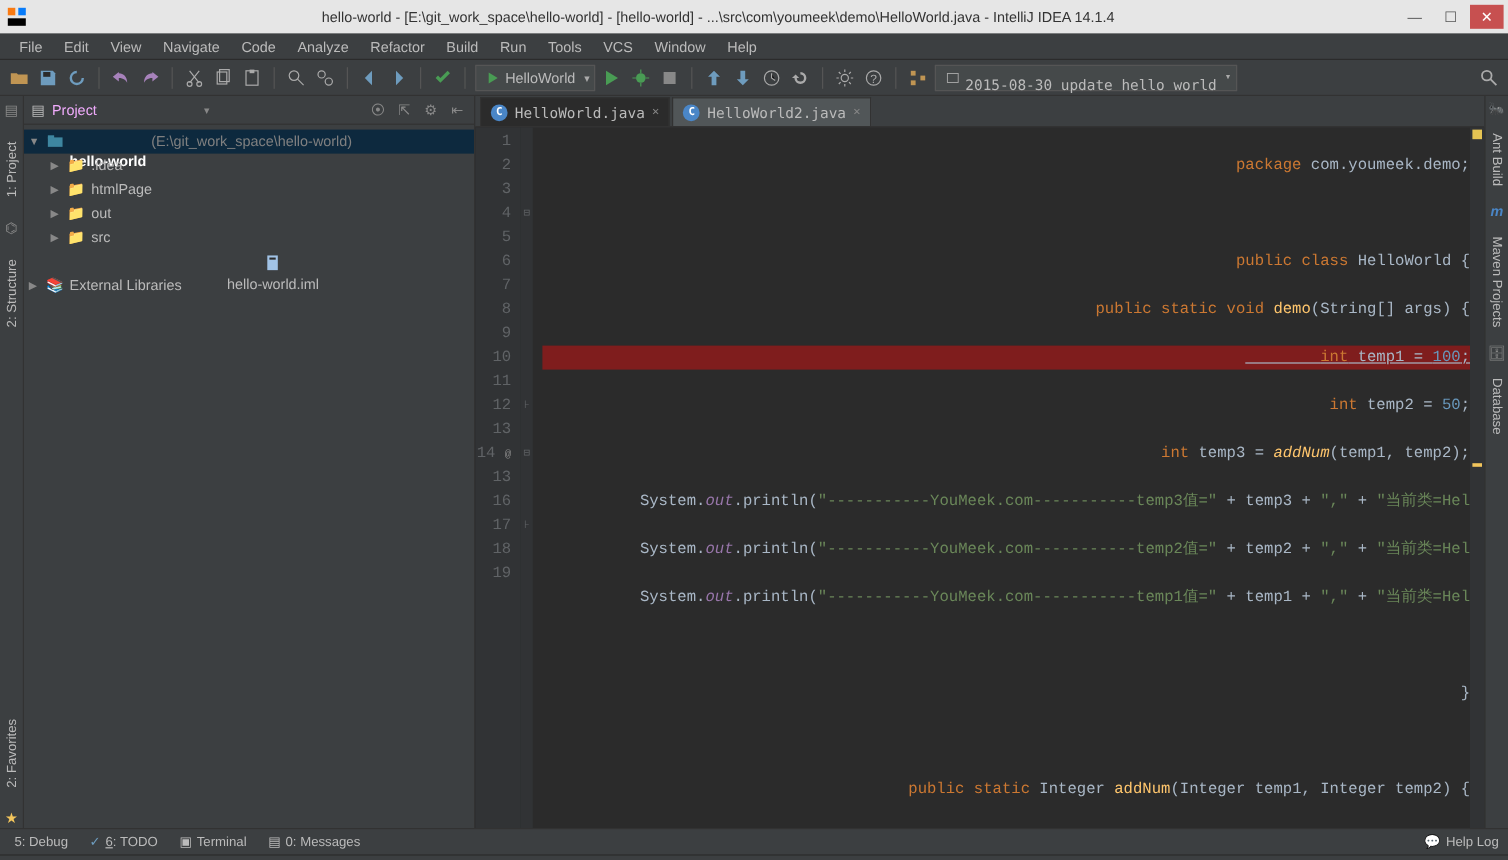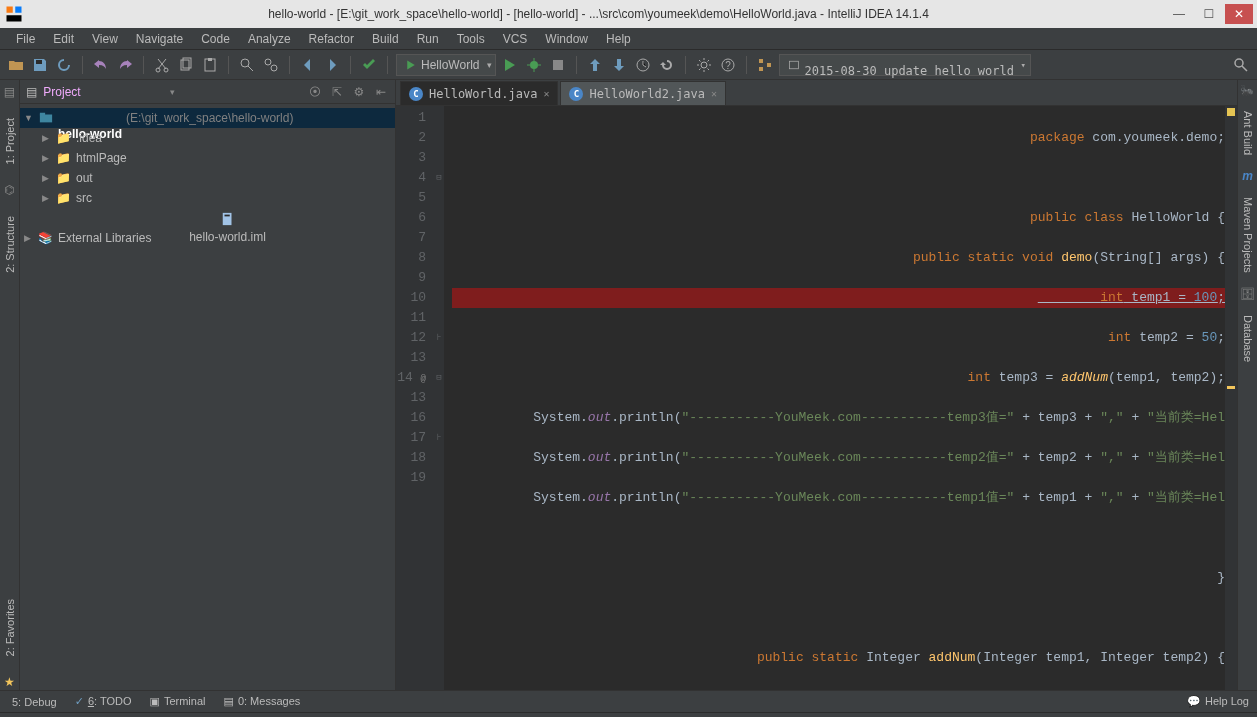--- a/index.html
+++ b/index.html
@@ -233,21 +233,21 @@
 .bottom-tabs {
   height:22px;
   background:#3c3f41;
   border-top:1px solid #323232;
   display:flex;
   align-items:center;
   padding:0 8px;
   gap:18px;
   color:#bbb;
 }
-.bottom-tabs .btab { display:flex; align-items:flex-start; gap:4px; cursor:pointer; font-size:11px; }
+.bottom-tabs .btab { display:flex; align-items:flex-end; gap:4px; cursor:pointer; font-size:11px; }
 .bottom-tabs .spacer { flex:1; }
 .statusbar {
   height:22px;
   background:#3c3f41;
   border-top:1px solid #2b2b2b;
   display:flex;
   align-items:center;
   padding:0 8px;
   gap:14px;
   color:#bbb;

